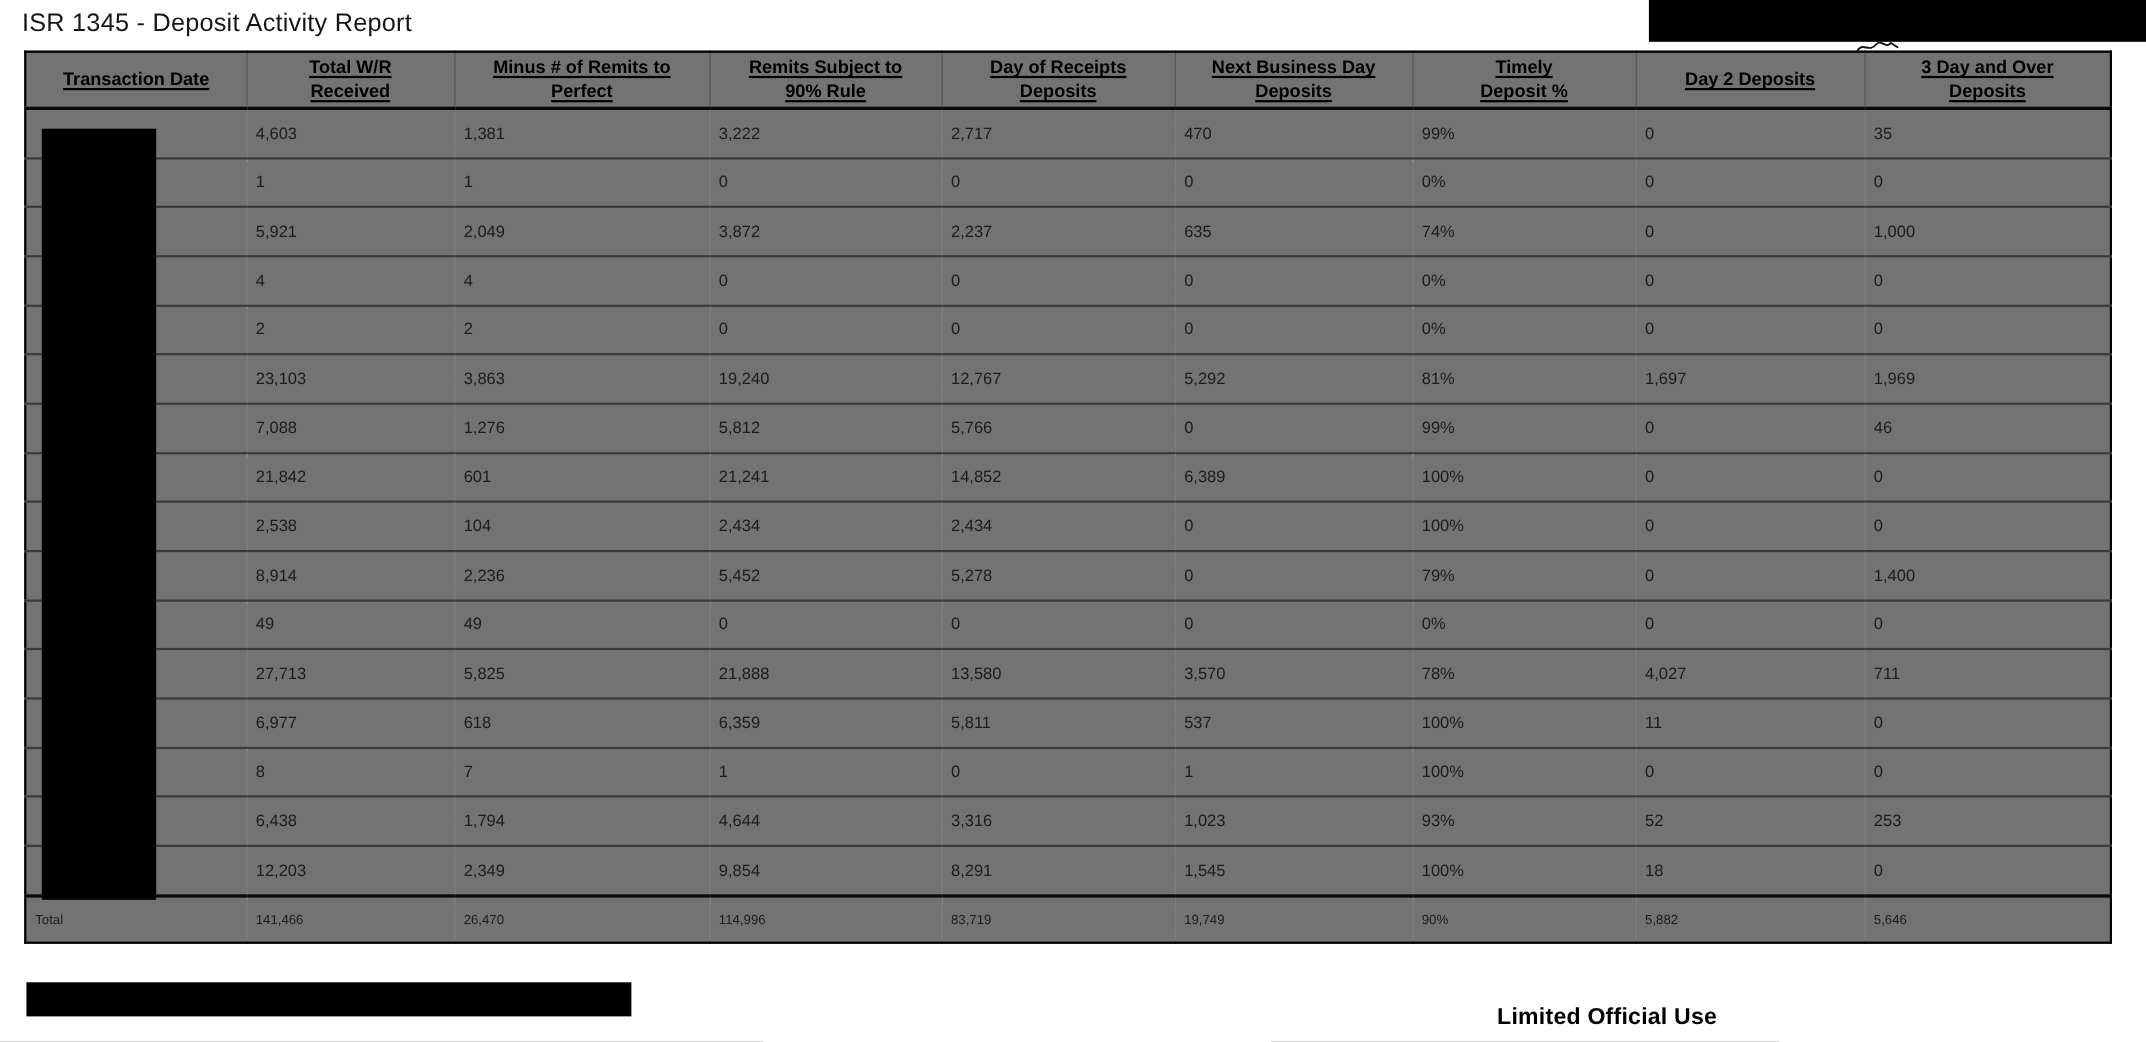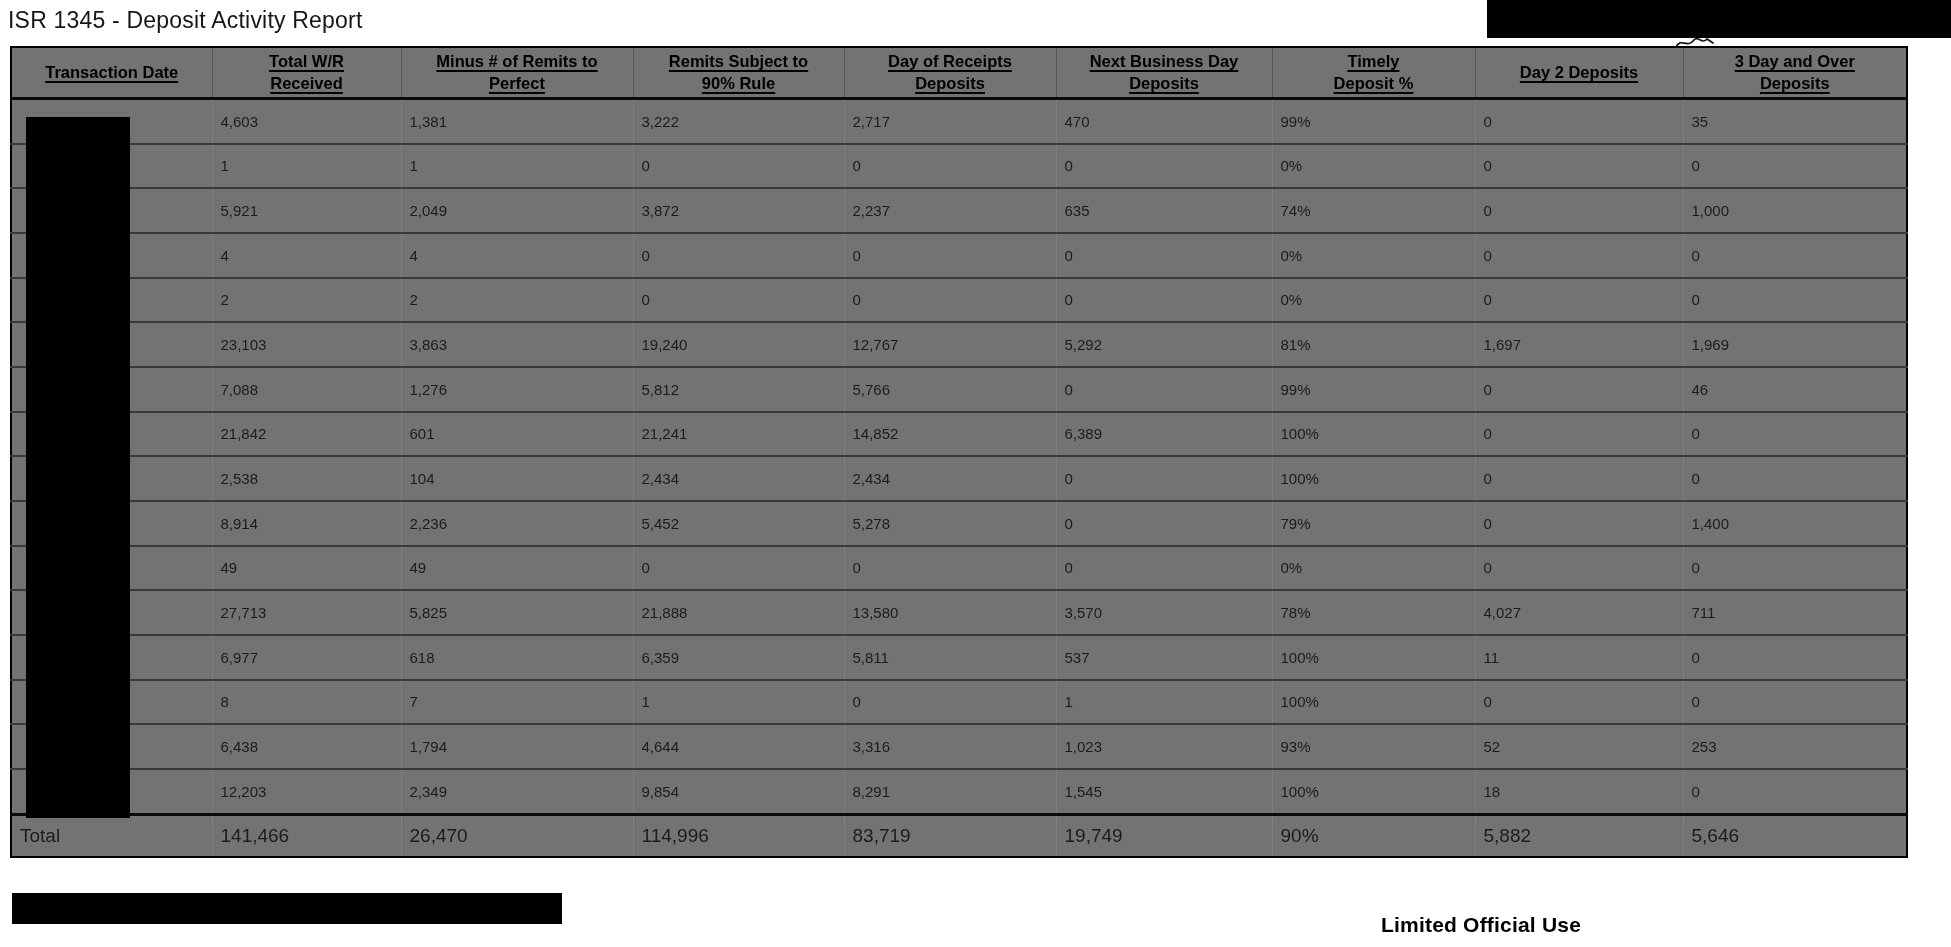--- a/index.html
+++ b/index.html
@@ -3,21 +3,21 @@
 <meta charset="utf-8">
 <style>
   html, body { margin: 0; padding: 0; }
   body {
     width: 1951px; height: 947px;
     background: #ffffff;
     font-family: "Liberation Sans", sans-serif;
     position: relative;
     overflow: hidden;
   }
-  .page { position: absolute; inset: 0; }
+  .page { position: absolute; inset: 0; margin-left: 12px; }
 
   .title {
     position: absolute;
     left: 8px; top: 7px;
     font-size: 23px;
     color: #161616;
     letter-spacing: 0.2px;
   }
 
   table.report {
@@ -53,21 +53,21 @@
     padding: 2px 2px 2px 8px;
     border-right: 1px dotted #8a8a8a;
     border-bottom: 2px solid #3a3a3a;
     overflow: hidden;
     white-space: nowrap;
   }
   table.report tfoot td {
     border-top: 3px solid #0a0a0a;
     border-bottom: none;
     height: 36px;
-    font-size: 19px;
+    font-size: 12px;
   }
   table.report th:last-child,
   table.report td:last-child { border-right: none; }
 
   .redaction {
     position: absolute;
     background: #000;
     z-index: 5;
   }
   .redaction.txn-dates    { left: 26px;   top: 117px; width: 104px; height: 701px; }
@@ -75,21 +75,21 @@
   .redaction.bottom-left  { left: 12px;   top: 893px; width: 550px; height: 31px; }
 
   .pen-mark {
     position: absolute;
     left: 1674px; top: 34px;
     z-index: 6;
   }
 
   .classification {
     position: absolute;
-    left: 1381px; top: 913px;
+    left: 1349px; top: 913px;
     font-size: 21px;
     font-weight: bold;
     color: #000;
     letter-spacing: 0.2px;
   }
 </style>
 </head>
 <body>
 
 <div class="page">

